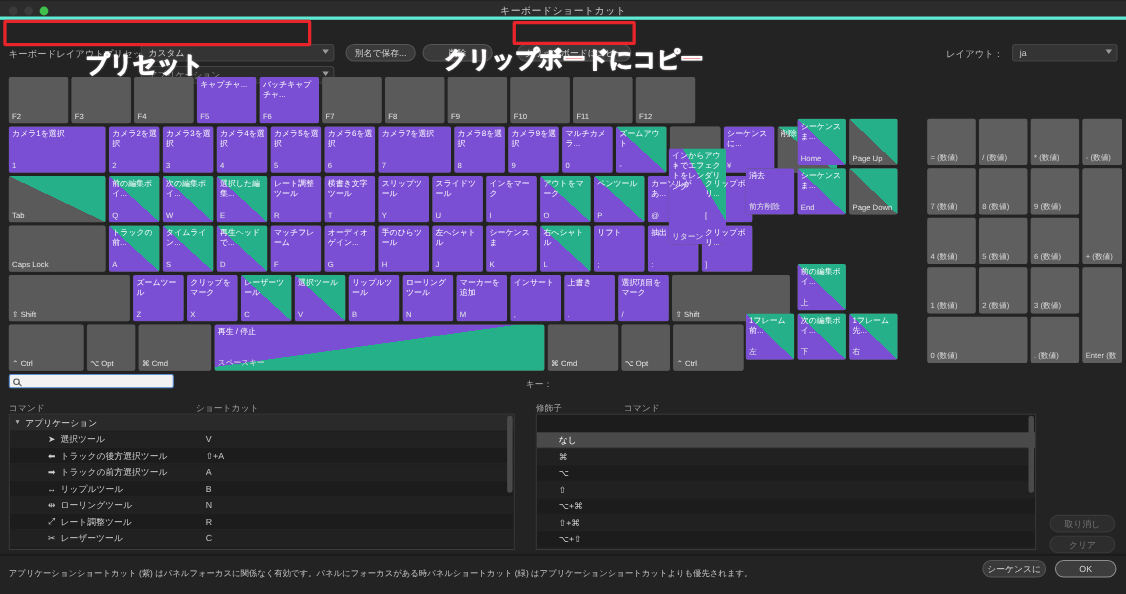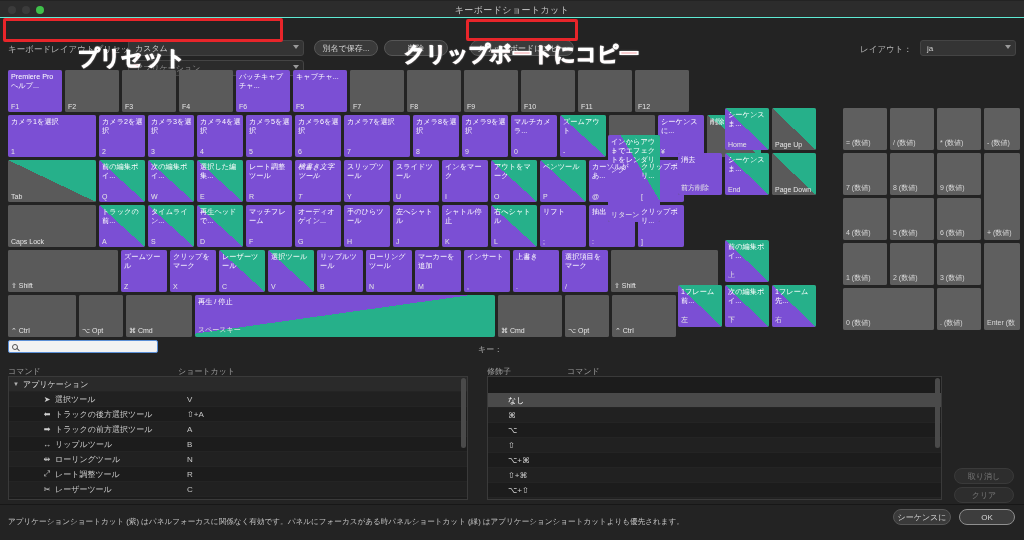--- a/index.html
+++ b/index.html
@@ -8,21 +8,21 @@
     background:#1e1e1e;
     font-family:"Liberation Sans","DejaVu Sans",sans-serif;
     color:#d4d4d4;
     -webkit-font-smoothing:antialiased;
   }
   #app { position:relative; width:1024px; height:540px; background:#232323; }
 
   
   .titlebar {
     position:absolute; top:1px; left:0; width:1024px; height:18px;
-    background:#2c2c2c; border-bottom:2px solid #5eead4;
+    background:#2c2c2c; border-bottom:4px solid #5eead4;
   }
   .traffic { position:absolute; top:5px; left:8px; display:flex; gap:6px; }
   .dot { width:8px; height:8px; border-radius:50%; }
   .dot.red{background:#3b3b3b;} .dot.yellow{background:#3b3b3b;} .dot.green{background:#3fc04a;}
   .titlebar .title {
     position:absolute; left:0; right:0; top:3px; text-align:center;
     font-size:9px; color:#c8c8c8; letter-spacing:.4px;
   }
 
   
@@ -170,47 +170,42 @@
 
     <div class="lbl layout-label">レイアウト：</div>
     <div class="combo" id="layout-combo">
       <span>ja</span>
       <span class="chev"></span>
     </div>
   </div>
 
   <div class="kbd" id="keyboard">
       <div class="krow" style="left: 8px; top: 0px;">
+        <div class="key g" style="width: 54px;">
+          <div class="face"></div>
+          <div class="leg">F2</div>
+        </div>
+        <div class="key g" style="width: 54px;">
+          <div class="face"></div>
+          <div class="leg">F3</div>
+        </div>
+        <div class="key g" style="width: 54px;">
+          <div class="face"></div>
+          <div class="leg">F4</div>
+        </div>
         <div class="key p" style="width: 54px;">
           <div class="face"></div>
-          <div class="cmd">Premiere Pro ヘルプ...</div>
-          <div class="leg">F1</div>
-        </div>
-        <div class="key g" style="width: 54px;">
-          <div class="face"></div>
-          <div class="leg">F2</div>
-        </div>
-        <div class="key g" style="width: 54px;">
-          <div class="face"></div>
-          <div class="leg">F3</div>
-        </div>
-        <div class="key g" style="width: 54px;">
-          <div class="face"></div>
-          <div class="leg">F4</div>
+          <div class="cmd">キャプチャ...</div>
+          <div class="leg">F5</div>
         </div>
         <div class="key p" style="width: 54px;">
           <div class="face"></div>
           <div class="cmd">バッチキャプチャ...</div>
           <div class="leg">F6</div>
         </div>
-        <div class="key p" style="width: 54px;">
-          <div class="face"></div>
-          <div class="cmd">キャプチャ...</div>
-          <div class="leg">F5</div>
-        </div>
         <div class="key g" style="width: 54px;">
           <div class="face"></div>
           <div class="leg">F7</div>
         </div>
         <div class="key g" style="width: 54px;">
           <div class="face"></div>
           <div class="leg">F8</div>
         </div>
         <div class="key g" style="width: 54px;">
           <div class="face"></div>
@@ -317,21 +312,21 @@
         <div class="key pt" style="width: 46px;">
           <div class="face"></div>
           <div class="cmd">選択した編集...</div>
           <div class="leg">E</div>
         </div>
         <div class="key p" style="width: 46px;">
           <div class="face"></div>
           <div class="cmd">レート調整ツール</div>
           <div class="leg">R</div>
         </div>
-        <div class="key p" style="width: 46px; font-style: italic;">
+        <div class="key p" style="width: 46px;">
           <div class="face"></div>
           <div class="cmd">横書き文字ツール</div>
           <div class="leg">T</div>
         </div>
         <div class="key p" style="width: 46px;">
           <div class="face"></div>
           <div class="cmd">スリップツール</div>
           <div class="leg">Y</div>
         </div>
         <div class="key p" style="width: 46px;">
@@ -400,21 +395,21 @@
           <div class="cmd">手のひらツール</div>
           <div class="leg">H</div>
         </div>
         <div class="key p" style="width: 46px;">
           <div class="face"></div>
           <div class="cmd">左へシャトル</div>
           <div class="leg">J</div>
         </div>
         <div class="key p" style="width: 46px;">
           <div class="face"></div>
-          <div class="cmd">シャトル停止</div>
+          <div class="cmd">シーケンスま</div>
           <div class="leg">K</div>
         </div>
         <div class="key pt" style="width: 46px;">
           <div class="face"></div>
           <div class="cmd">右へシャトル</div>
           <div class="leg">L</div>
         </div>
         <div class="key p" style="width: 46px;">
           <div class="face"></div>
           <div class="cmd">リフト</div>

